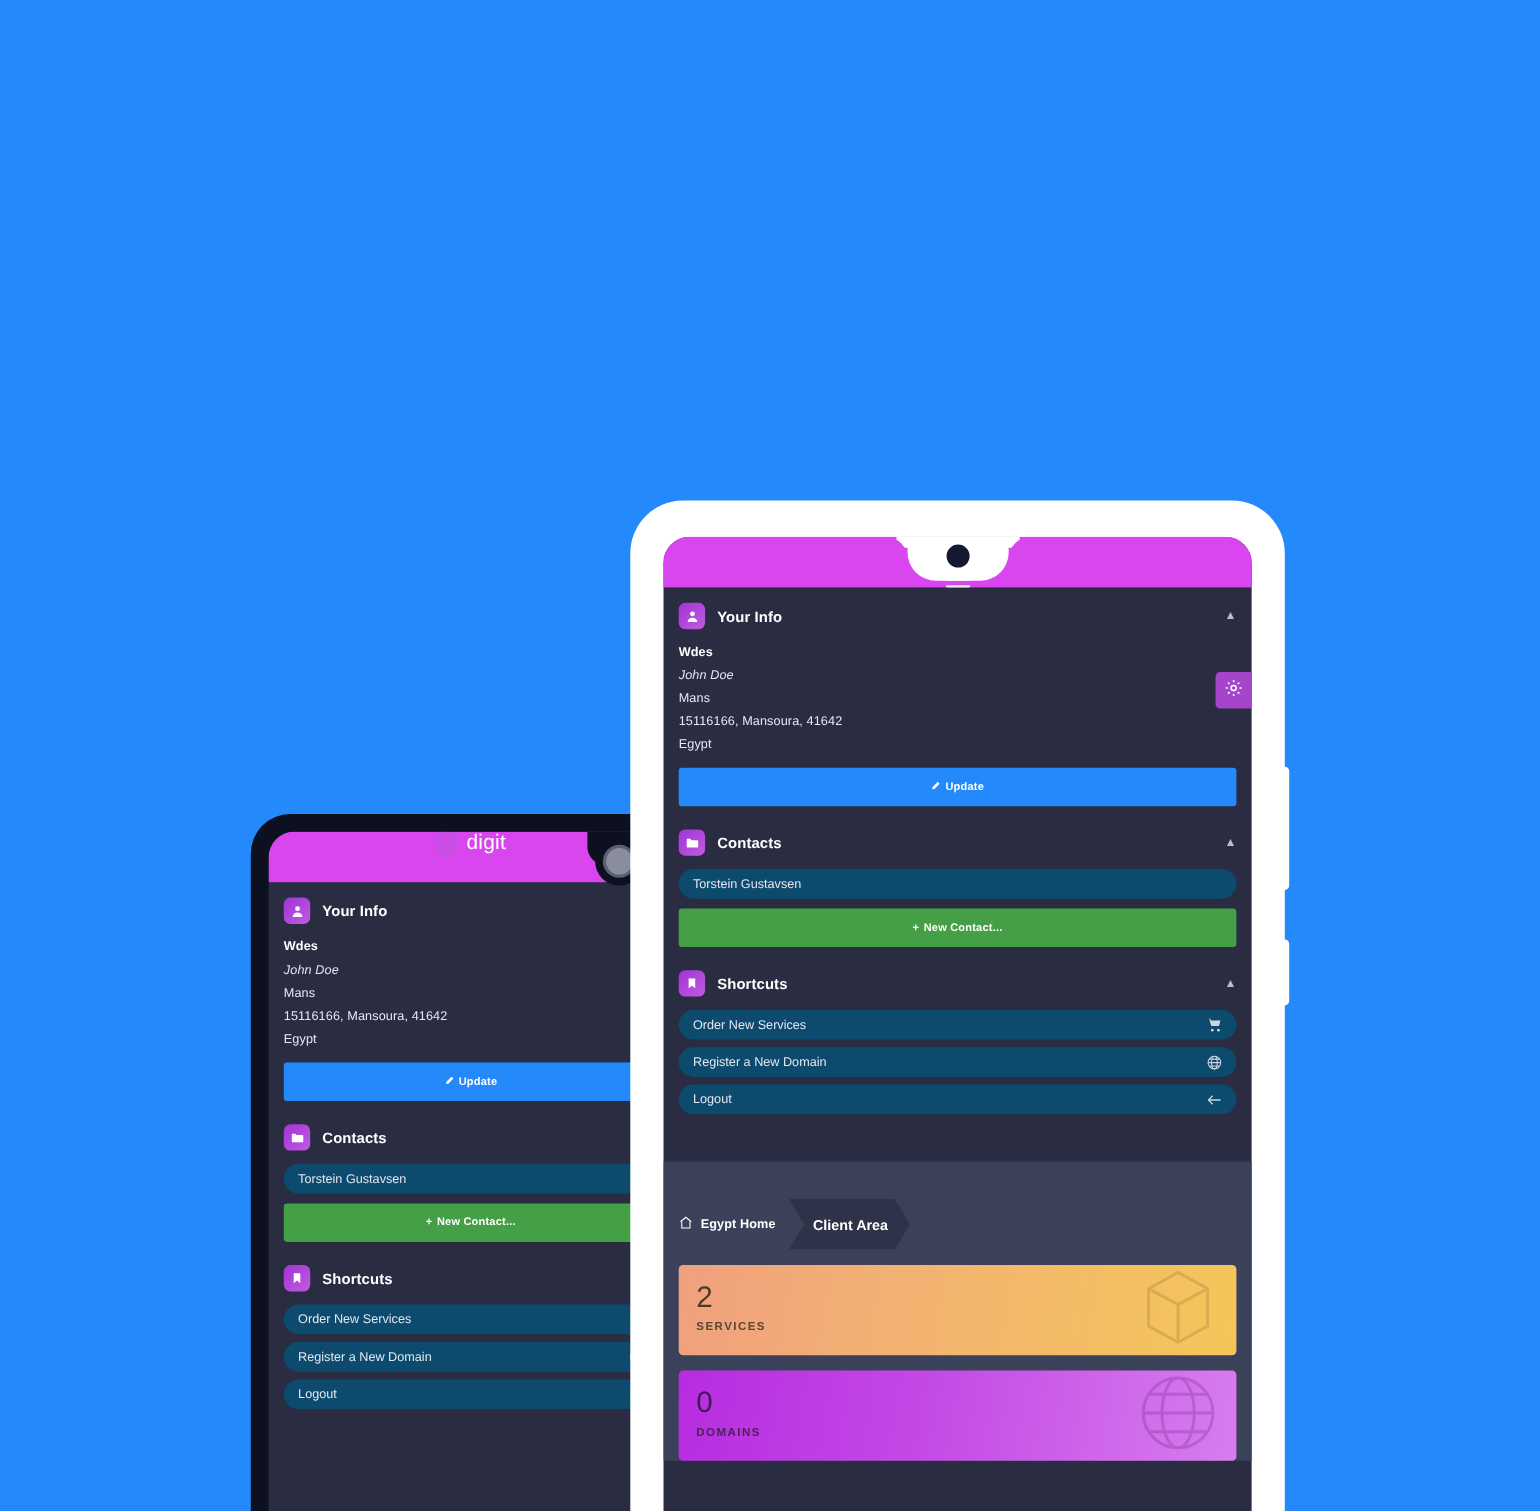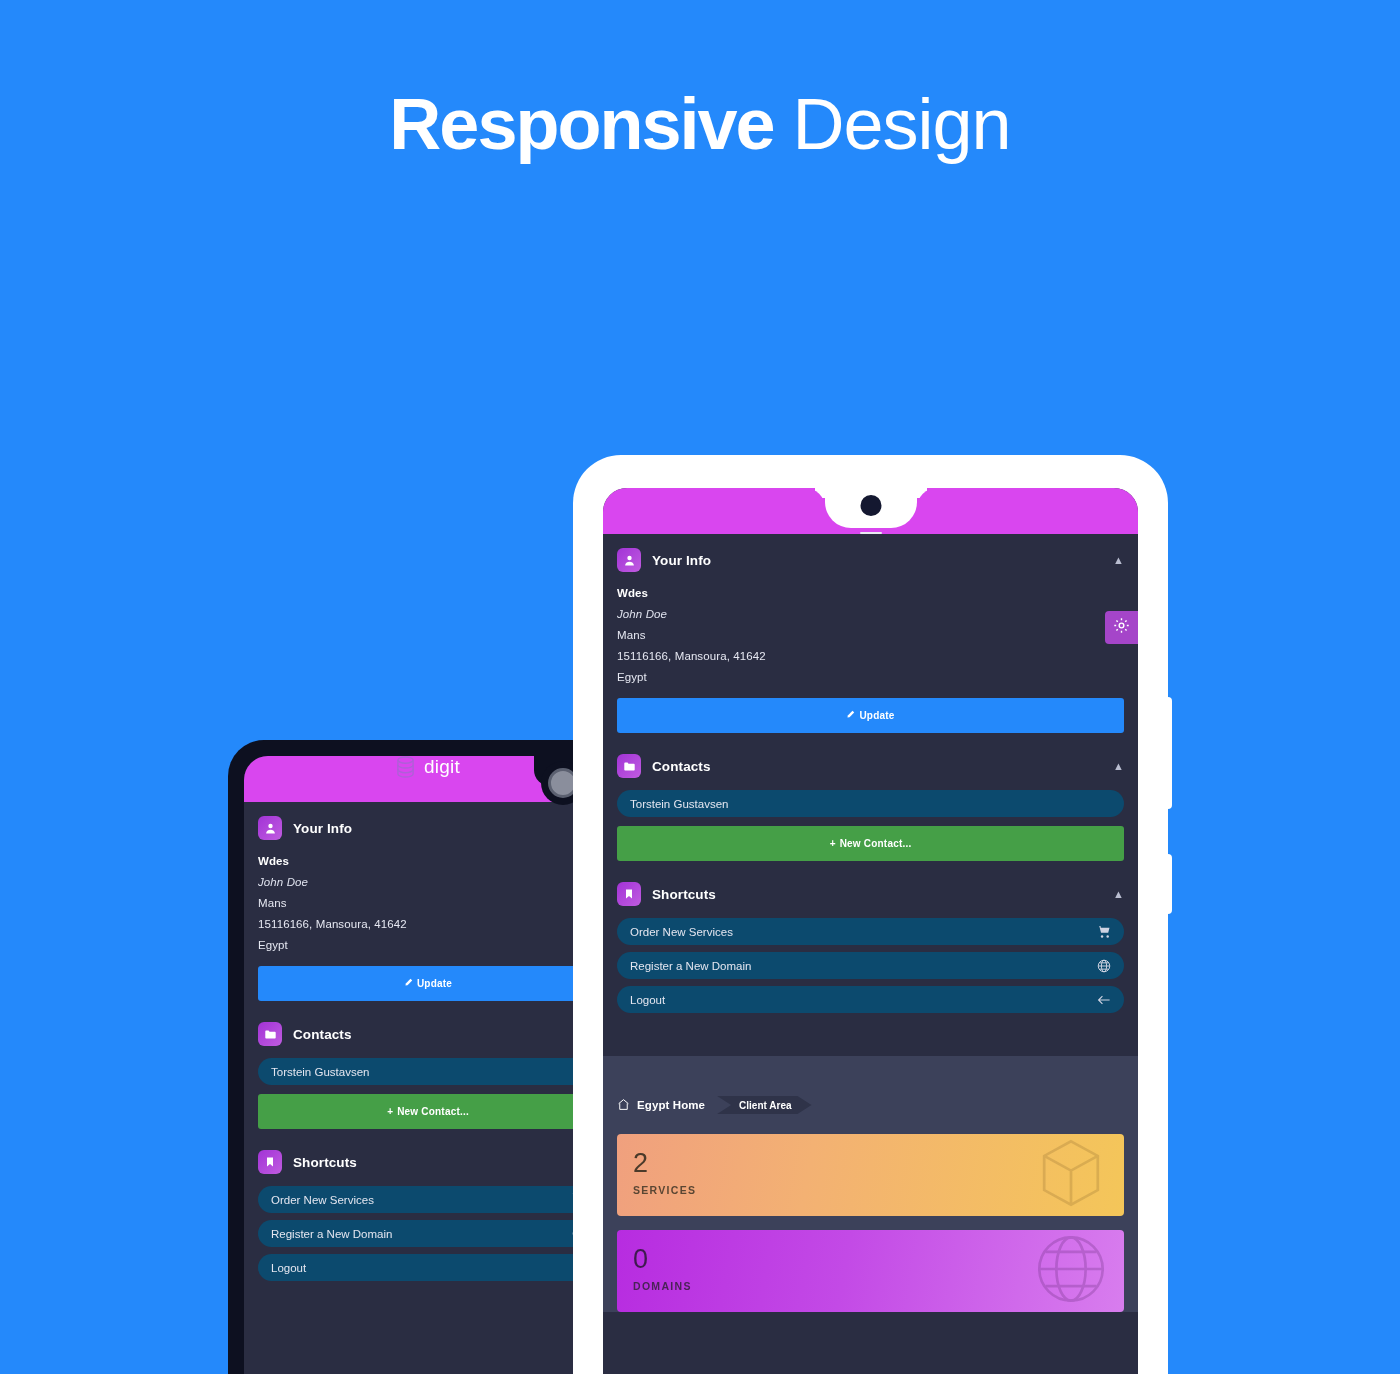--- a/index.html
+++ b/index.html
@@ -106,23 +106,23 @@
   .kbd-ic { margin-left:auto; }
 
   .content { background:#3c415a; padding:18px 14px 0 14px; min-height:40px; }
   .crumbs { display:flex; align-items:center; margin-top:16px; }
   .crumb {
     display:flex; align-items:center; gap:7px;
     color:#ffffff; font-size:11.5px; font-weight:700;
     padding:0 14px 0 0; height:30px; letter-spacing:.1px;
   }
   .crumb-arrow {
-    background:#2f3349; height:18px;
+    background:#2f3349; height:46px;
     display:flex; align-items:center;
-    padding:0 20px 0 22px; color:#fff; font-size:10px; font-weight:700;
+    padding:0 20px 0 22px; color:#fff; font-size:13px; font-weight:700;
     clip-path:polygon(0 0, calc(100% - 14px) 0, 100% 50%, calc(100% - 14px) 100%, 0 100%, 14px 50%);
     margin-left:-2px;
   }
 
   .stat-card {
     margin:14px 0 0 0;
     height:82px; border-radius:4px;
     position:relative; overflow:hidden;
     padding:16px 16px;
   }
@@ -213,21 +213,20 @@
     content:""; position:absolute; top:0; width:20px; height:20px;
     background:transparent;
   }
   .notch-front::before { left:-20px; border-top-right-radius:20px; box-shadow:10px -10px 0 0 #ffffff; }
   .notch-front::after  { right:-20px; border-top-left-radius:20px; box-shadow:-10px -10px 0 0 #ffffff; }
 </style>
 </head>
 <body>
 
 <div class="hero">
-  <div class="hero-title"><span class="bold">Responsive</span><span> Design</span></div>
 </div>
 
 <div class="peek p1"></div>
 <div class="peek p2"></div>
 
 <div class="phone-back">
   <div class="inner">
     <div class="notch-back"></div>
     <div class="cam-back"></div>
     <div class="screen">

